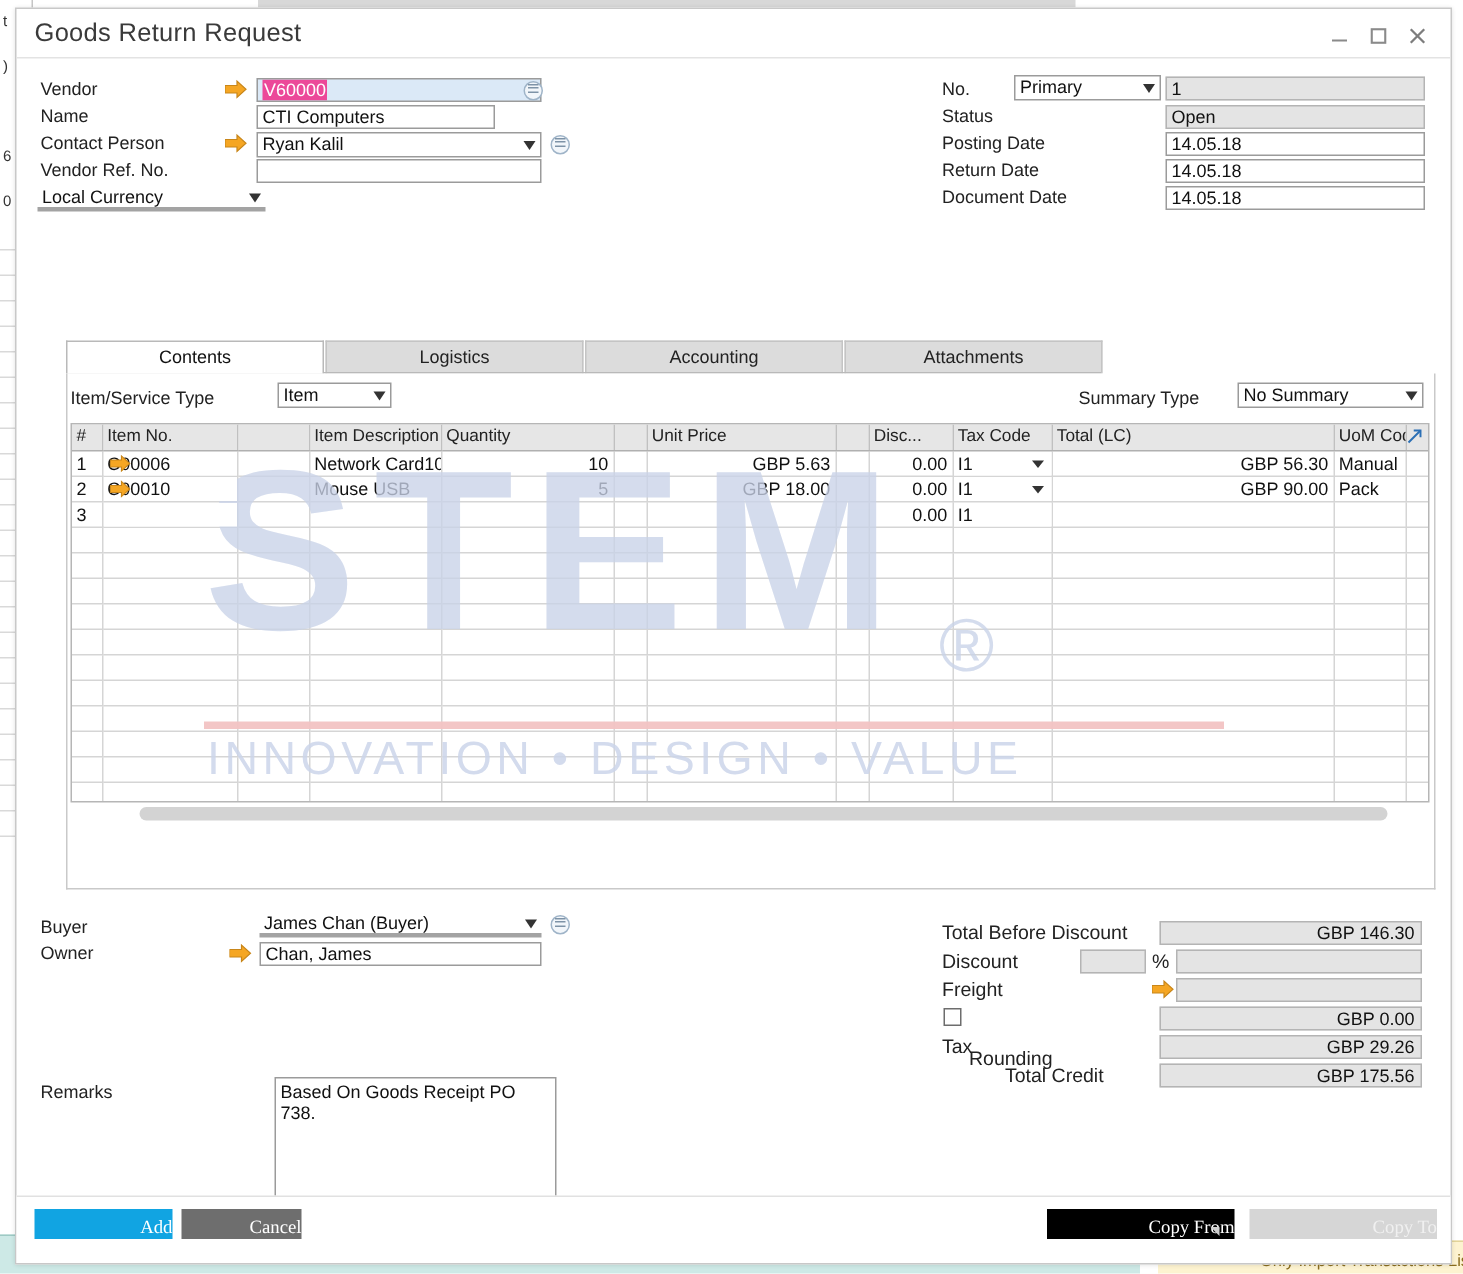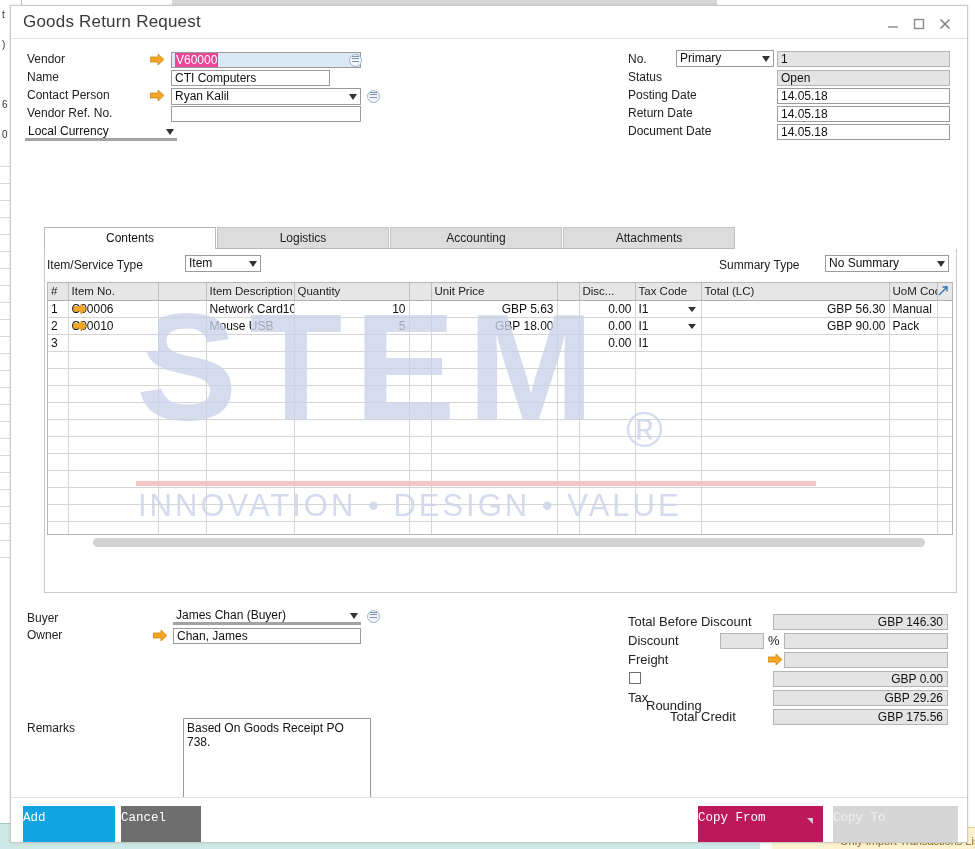--- a/index.html
+++ b/index.html
@@ -245,28 +245,28 @@
     resize: none; font-family: "Liberation Sans", sans-serif;
     white-space: pre-wrap; overflow: hidden;
   }
 
   
   #footer {
     position: absolute; left: 0; bottom: 0; width: 956px; height: 45px;
     background: #ffffff; border-top: 1px solid #e1e1e1;
   }
   .btn {
-    position: absolute; top: 8px; height: 36px;
+    position: absolute; top: 8px; height: 20px;
     border: none; font-size: 12.5px; color: #ffffff;
-    text-align: left; line-height: 24px; cursor: pointer;
-    font-family: Liberation Mono, monospace;
+    text-align: right; line-height: 24px; cursor: pointer;
+    font-family: Liberation Serif, serif;
   }
   #btn-add { left: 12px; width: 92px; background: #11a4e2; }
   #btn-cancel { left: 110px; width: 80px; background: #6e6e6e; }
-  #btn-copyfrom { right: 144px; width: 125px; background: #be185d; position: absolute; }
+  #btn-copyfrom { right: 144px; width: 125px; background: #000000; position: absolute; }
   #btn-copyto { right: 9px; width: 125px; background: #d6d6d6; color: #f0f0f0; position: absolute; }
   #cf-caret {
     position: absolute; right: 10px; top: 12px;
     width: 0; height: 0;
     border-left: 6px solid transparent;
     border-top: 6px solid #cfcfcf;
   }
 </style>
 </head>
 <body>

